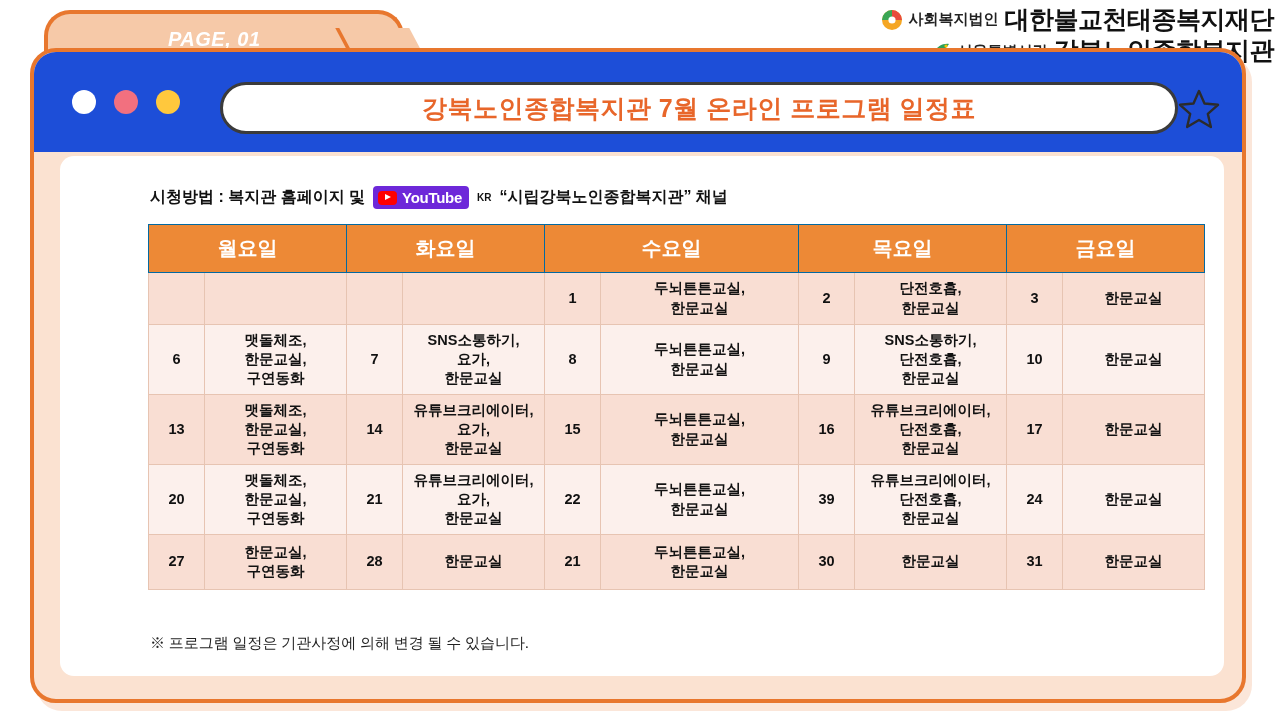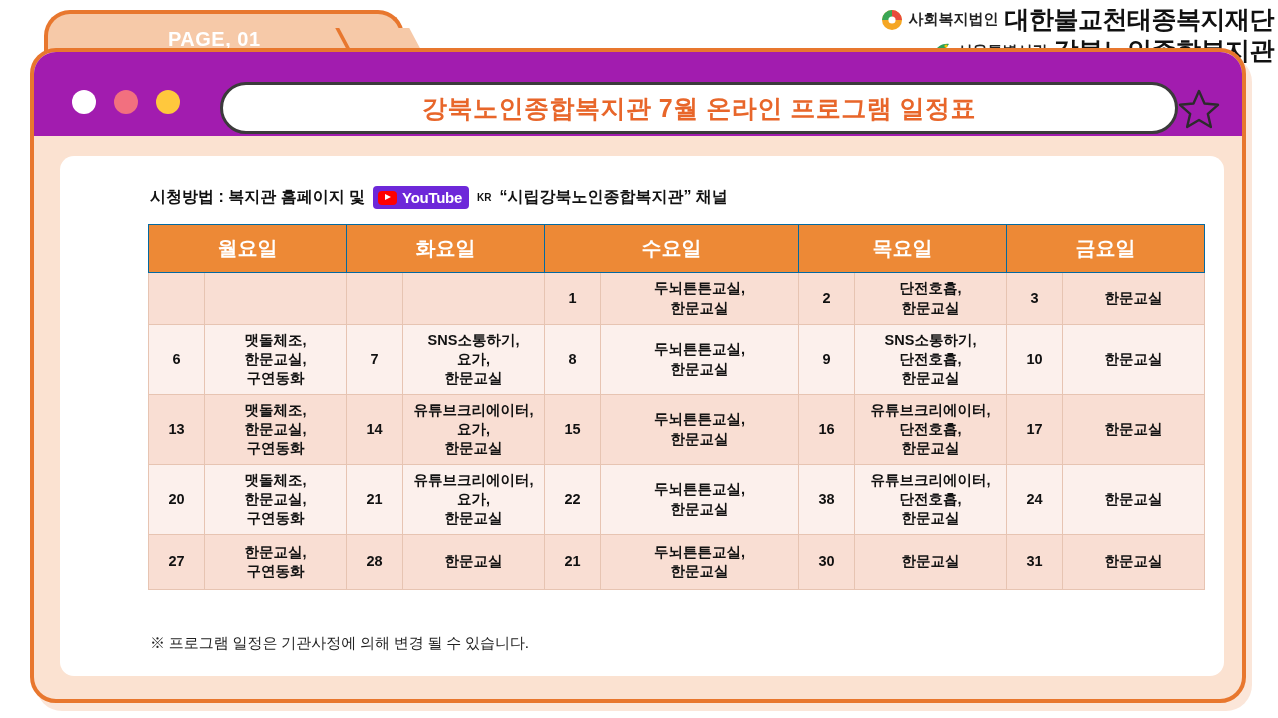--- a/index.html
+++ b/index.html
@@ -46,20 +46,21 @@
   
   .folder-tab {
     position: absolute;
     left: 44px; top: 10px;
     width: 360px; height: 58px;
     background: #f6c9a8;
     border: 4px solid #e8772e;
     border-bottom: none;
     border-radius: 26px 26px 0 0;
     z-index: 1;
+    font-style: italic;
   }
   .folder-tab .tab-label {
     position: absolute;
     left: 120px; top: 14px;
     color: #ffffff;
     font-size: 20px;
     font-weight: 700;
     letter-spacing: 0.5px;
   }
   .tab-notch {
@@ -77,22 +78,22 @@
     width: 1216px; height: 655px;
     background: #fbe2d1;
     border: 4px solid #e8772e;
     border-radius: 26px;
     z-index: 2;
     box-shadow: 6px 8px 0 rgba(232,119,46,0.18);
   }
   .titlebar {
     position: absolute;
     left: 0; top: 0;
-    width: 100%; height: 84px;
-    background: #a21caf;
+    width: 100%; height: 100px;
+    background: #1d4ed8;
     border-radius: 22px 22px 0 0;
   }
   .dots { position: absolute; left: 38px; top: 38px; display: flex; gap: 18px; }
   .dot { width: 24px; height: 24px; border-radius: 50%; }
   .dot.white { background: #ffffff; }
   .dot.pink  { background: #f2707f; }
   .dot.yellow{ background: #ffc83d; }
 
   .urlbar {
     position: absolute;
@@ -329,21 +330,21 @@
               <td class="daynum">17</td>
               <td class="program">한문교실</td>
             </tr>
             <tr class="r3">
               <td class="daynum">20</td>
               <td class="program">맷돌체조,<br>한문교실,<br>구연동화</td>
               <td class="daynum">21</td>
               <td class="program">유튜브크리에이터,<br>요가,<br>한문교실</td>
               <td class="daynum">22</td>
               <td class="program">두뇌튼튼교실,<br>한문교실</td>
-              <td class="daynum">38</td>
+              <td class="daynum">39</td>
               <td class="program">유튜브크리에이터,<br>단전호흡,<br>한문교실</td>
               <td class="daynum">24</td>
               <td class="program">한문교실</td>
             </tr>
             <tr class="r4">
               <td class="daynum">27</td>
               <td class="program">한문교실,<br>구연동화</td>
               <td class="daynum">28</td>
               <td class="program">한문교실</td>
               <td class="daynum">21</td>

